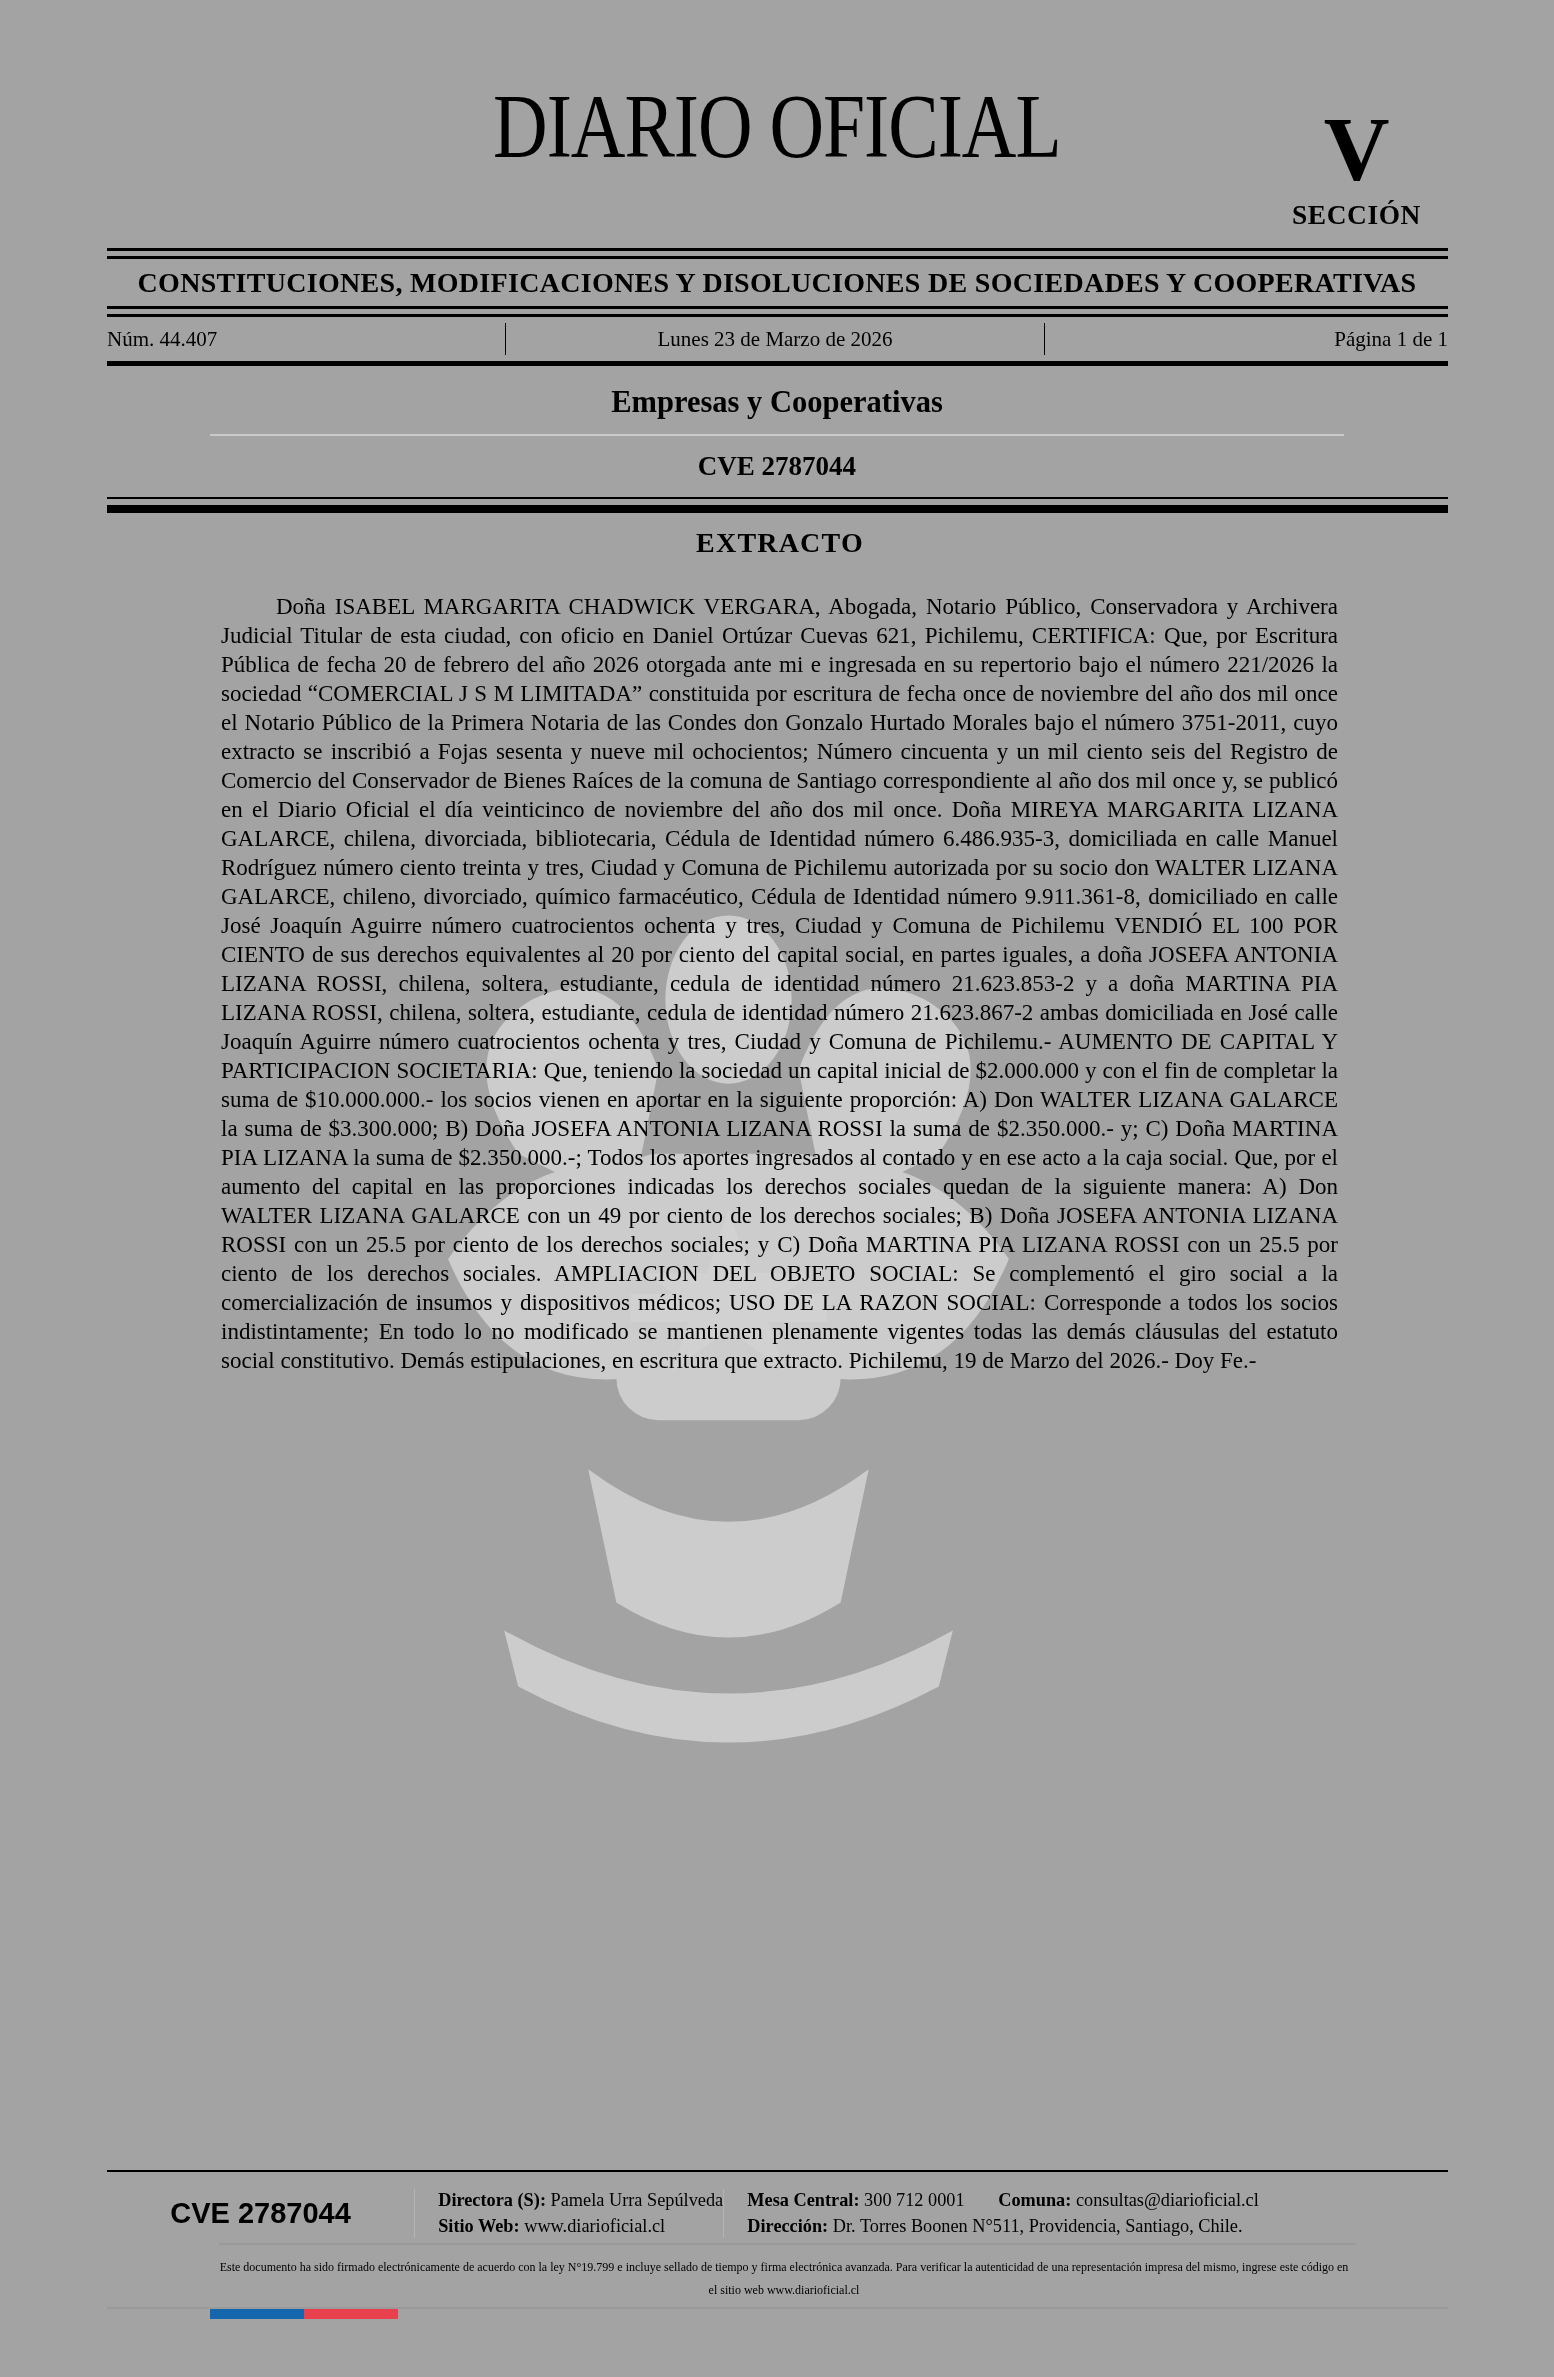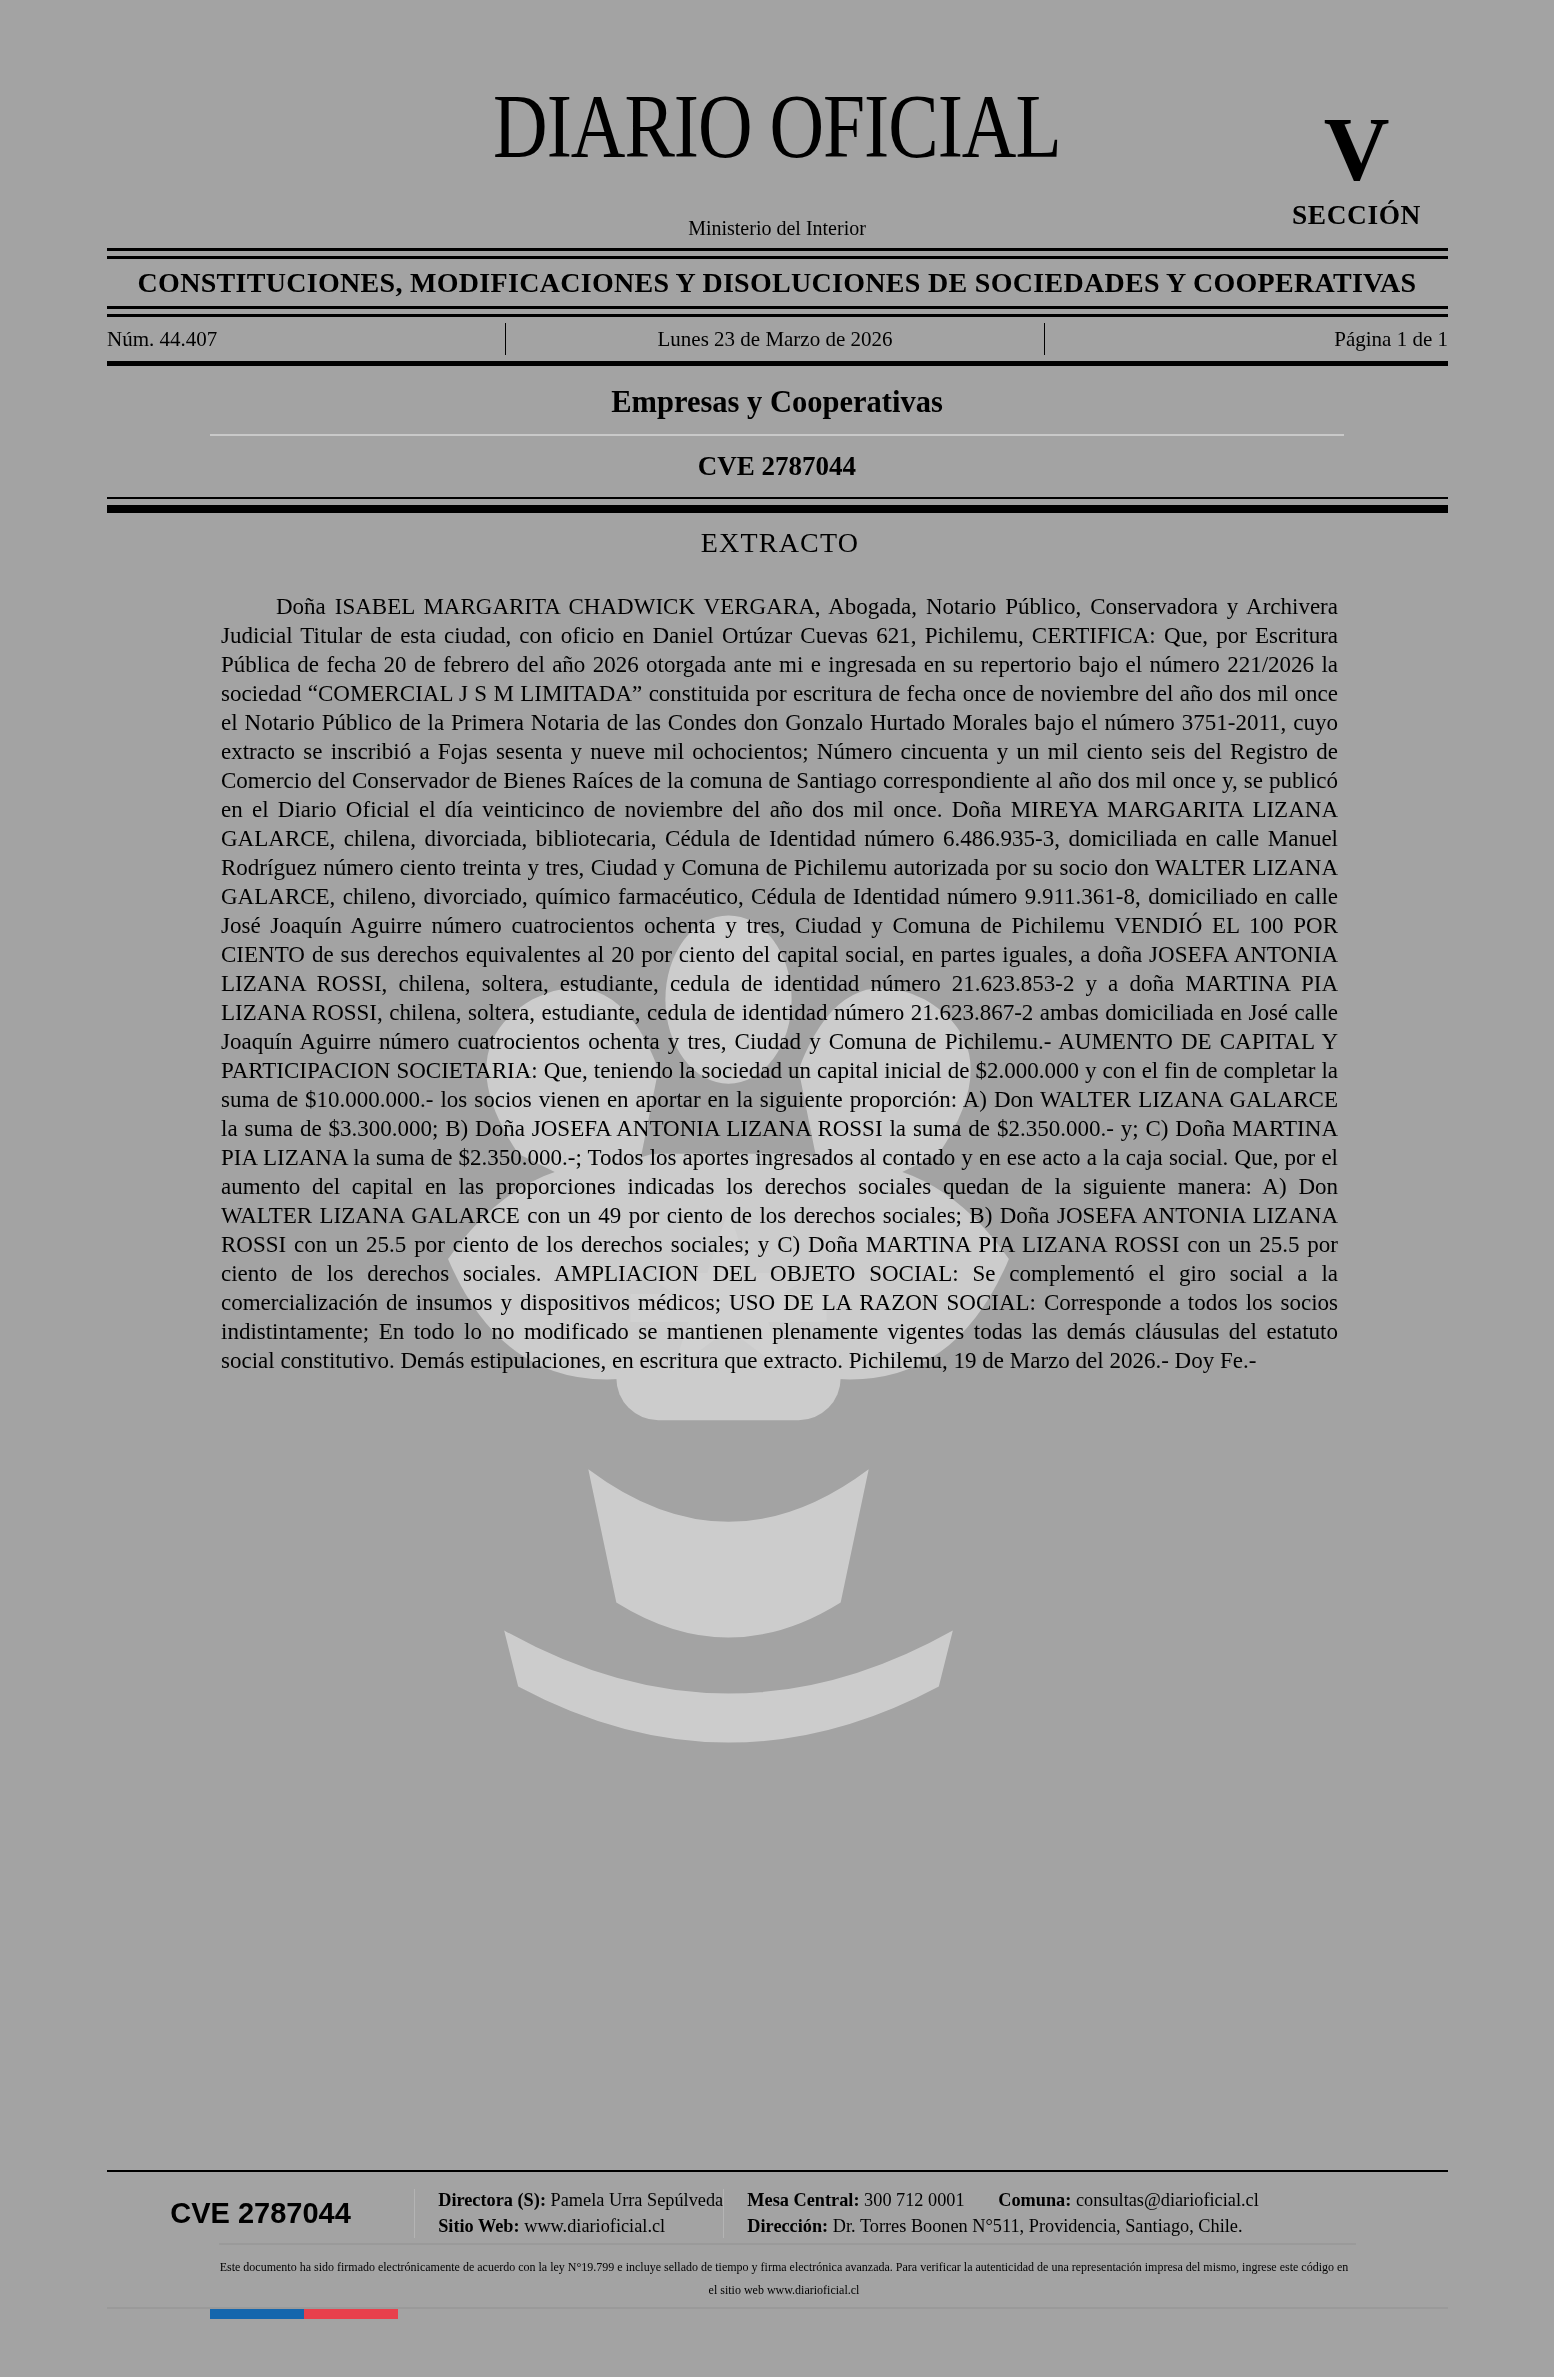--- a/index.html
+++ b/index.html
@@ -41,21 +41,21 @@
   .info-cell-center{width:538px;text-align:center;}
   .info-cell-right{width:404px;text-align:right;font-family:Liberation Serif, serif;}
   .vdiv{width:1.2px;background:#000;height:32px;margin-top:2.4px;}
 
   
   .series-title{position:absolute;left:0;right:0;top:383px;height:39px;text-align:center;
         font-size:30.5px;line-height:39px;font-weight:bold;}
   .cve-title{position:absolute;left:0;right:0;top:449px;height:35px;text-align:center;
         font-size:27px;line-height:35px;font-weight:bold;}
   .doc-type{position:absolute;left:6px;right:0;top:525px;height:35px;text-align:center;
-        font-size:28px;line-height:35px;font-weight:normal;letter-spacing:1.2px;}
+        font-size:28px;line-height:35px;font-weight:bold;letter-spacing:1.2px;}
 
   
   .body-text{position:absolute;left:213px;top:584px;width:1133px;z-index:2;
         font-size:23px;line-height:29px;text-align:justify;}
   .body-text p{margin:8px;text-indent:55px;}
 
   
   .watermark{position:absolute;left:378px;top:872px;width:701px;height:914px;z-index:1;opacity:.55;}
 
   
@@ -72,21 +72,20 @@
   .flag-seg{width:94px;height:10.4px;}
 </style>
 </head>
 <body>
 
 <div class="page">
 
   <div class="title-row">
     <span class="condense">DIARIO OFICIAL</span>
   </div>
-  <div class="ministry-row">Ministerio del Interior</div>
 
   <div class="section-badge">
     <span class="roman">V</span>
     <span class="word">SECCIÓN</span>
   </div>
 
   <div class="rule r1"></div>
   <div class="rule r2"></div>
 
   <div class="band-heading">CONSTITUCIONES, MODIFICACIONES Y DISOLUCIONES DE SOCIEDADES Y COOPERATIVAS</div>

